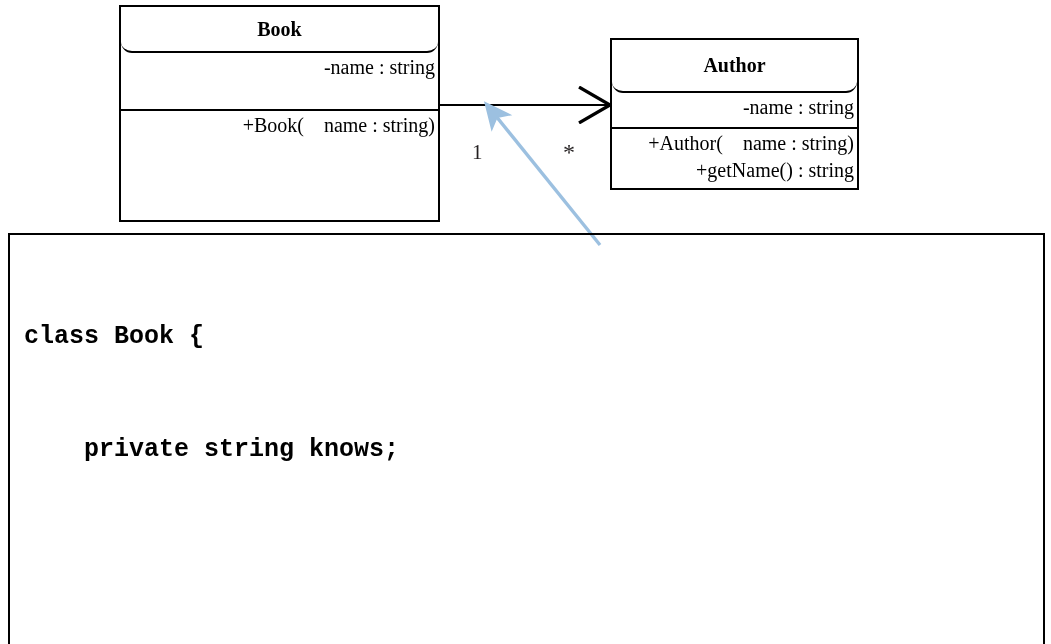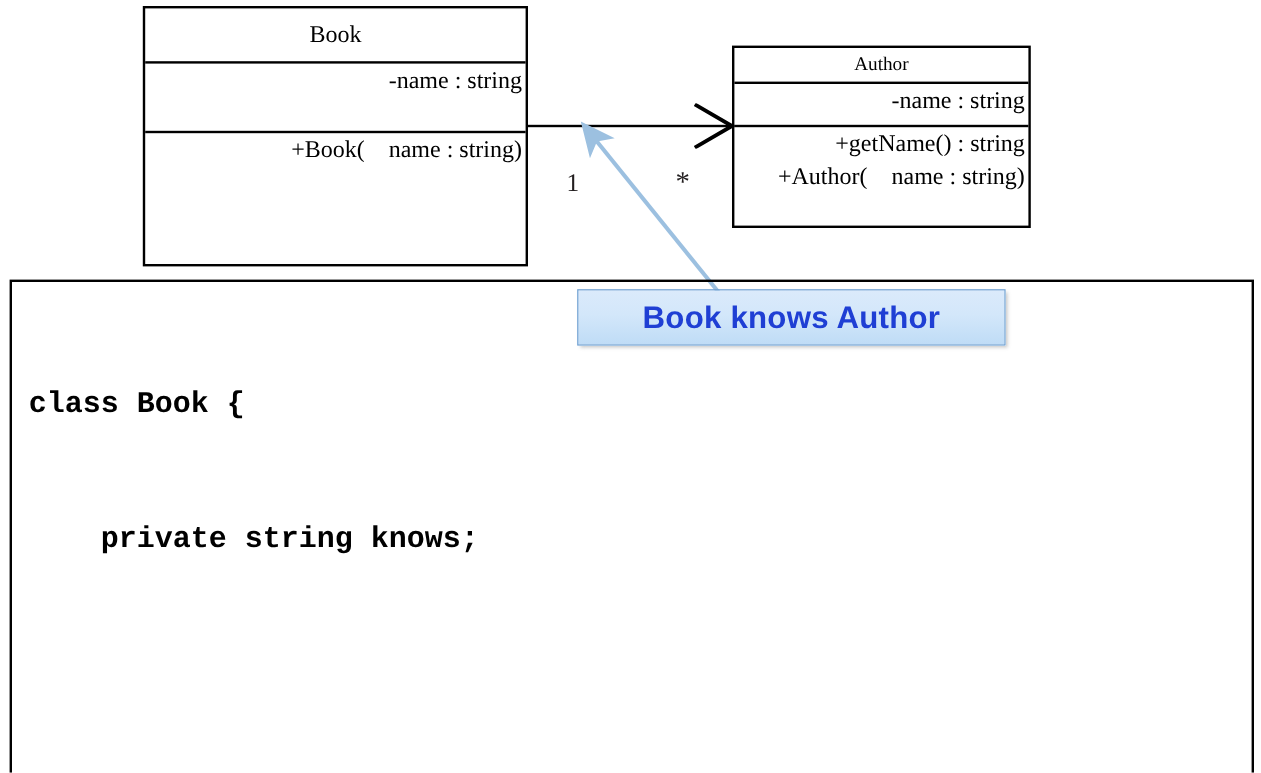--- a/index.html
+++ b/index.html
@@ -18,28 +18,29 @@
 
   
   .uml-class {
     position: absolute;
     background: #ffffff;
     border: 2px solid #000000;
     box-sizing: border-box;
   }
   .uml-class-name {
     text-align: center;
-    font-weight: normal;
+    font-weight: bold;
     font-family: "Liberation Serif", "DejaVu Serif", serif;
     color: #000000;
     border-bottom: 2px solid #000000;
     box-sizing: border-box;
     display: flex;
     align-items: center;
     justify-content: center;
+    border-radius: 11px;
   }
   .uml-compartment {
     box-sizing: border-box;
     padding: 1px 3px 2px 3px;
   }
   .uml-compartment.divided {
     border-bottom: 2px solid #000000;
   }
   .uml-line {
     font-family: Liberation Serif, serif;
@@ -51,21 +52,21 @@
 
   
   #book-class { left: 119px; top: 5px; width: 321px; height: 217px; }
   #book-class .uml-class-name { height: 46px; font-size: 20px; }
   #book-attrs { height: 58px; }
   #book-ops   { height: 134px; }
   #book-class .uml-line { font-size: 20px; }
 
   
   #author-class { left: 610px; top: 38px; width: 249px; height: 152px; }
-  #author-class .uml-class-name { height: 30px; font-size: 16px; }
+  #author-class .uml-class-name { height: 53px; font-size: 20px; }
   #author-attrs { height: 36px; }
   #author-ops   { height: 70px; }
   #author-class .uml-line { font-size: 20px; }
 
   
   #assoc-line {
     position: absolute;
     left: 440px;
     top: 104px;
     width: 172px;
@@ -157,44 +158,41 @@
       <div class="uml-line">+Book(    name : string)</div>
     </div>
   </div>
 
   <div class="uml-class" id="author-class">
     <div class="uml-class-name">Author</div>
     <div class="uml-compartment divided" id="author-attrs">
       <div class="uml-line">-name : string</div>
     </div>
     <div class="uml-compartment" id="author-ops">
+      <div class="uml-line">+Author(    name : string)</div>
       <div class="uml-line">+getName() : string</div>
-      <div class="uml-line">+Author(    name : string)</div>
     </div>
   </div>
 
   <div id="assoc-line"></div>
   <svg id="assoc-arrowhead" viewBox="0 0 34 38">
     <polyline points="1,1 32,19 1,37" fill="none" stroke="#000000" stroke-width="3.2"></polyline>
   </svg>
   <div class="mult-label" id="mult-one">1</div>
   <div class="mult-label" id="mult-many">*</div>
 
   <svg id="callout-leader" viewBox="0 0 125 152">
     <defs>
       <marker id="bluearrow" markerWidth="9" markerHeight="9" refX="7.2" refY="4.5" orient="auto" markerUnits="strokeWidth">
         <path d="M8.6,4.5 L0.2,0.6 L2.3,4.5 L0.2,8.4 Z" fill="#9cc0e0"></path>
       </marker>
     </defs>
     <line x1="122" y1="149" x2="9" y2="9" stroke="#9cc0e0" stroke-width="3.4" marker-end="url(#bluearrow)"></line>
   </svg>
 
-  <div id="callout-box">
-    <span id="callout-text">Book knows Author</span>
-  </div>
 
   <div id="code-box">
     <div id="code-lines">
       <div class="code-line">class Book {</div>
       <div class="code-line">    private string knows;</div>
       
       
       
       
       

